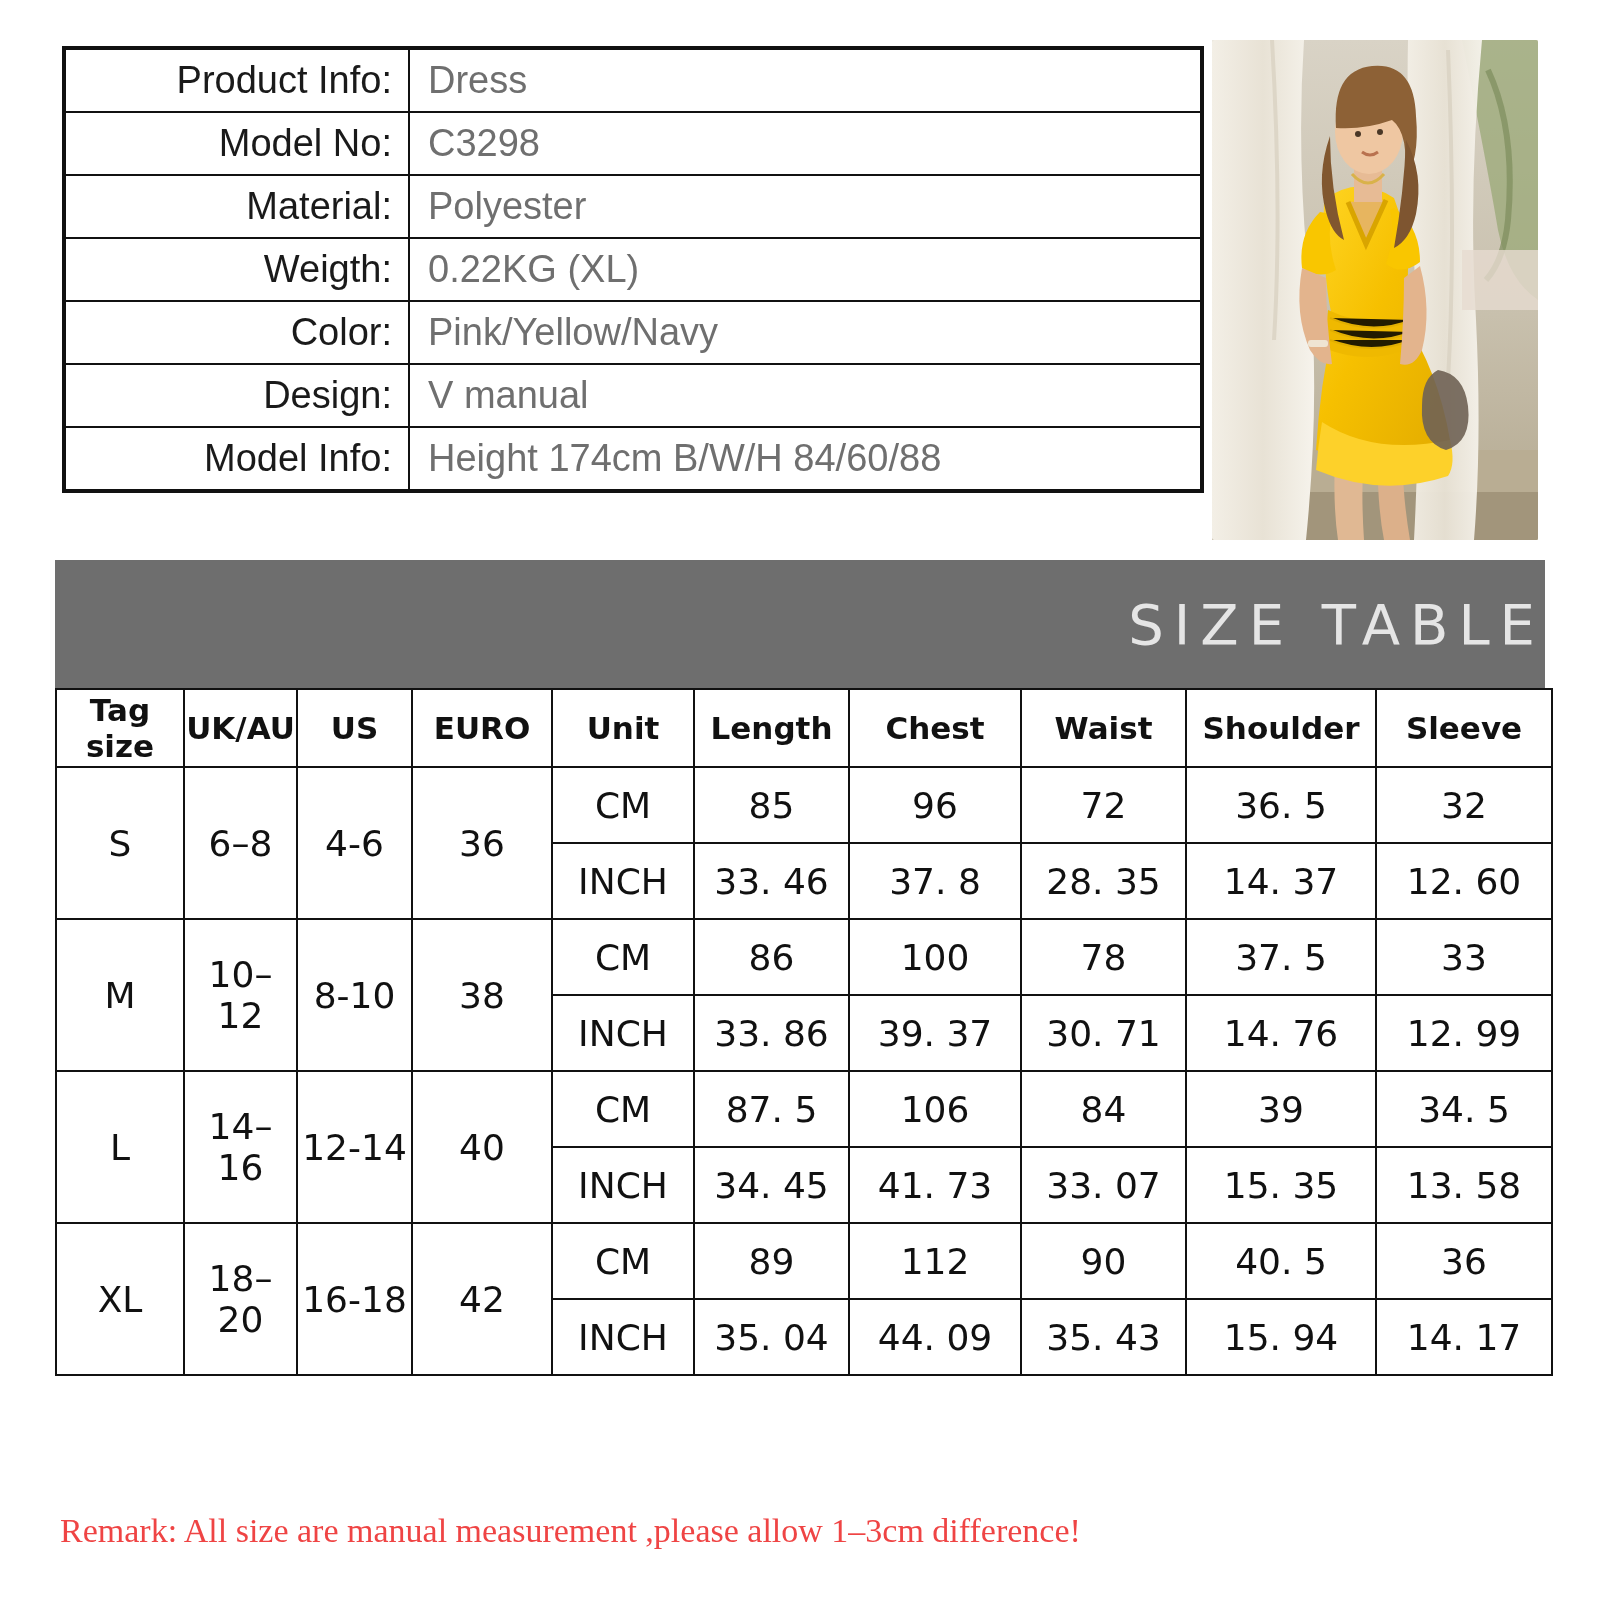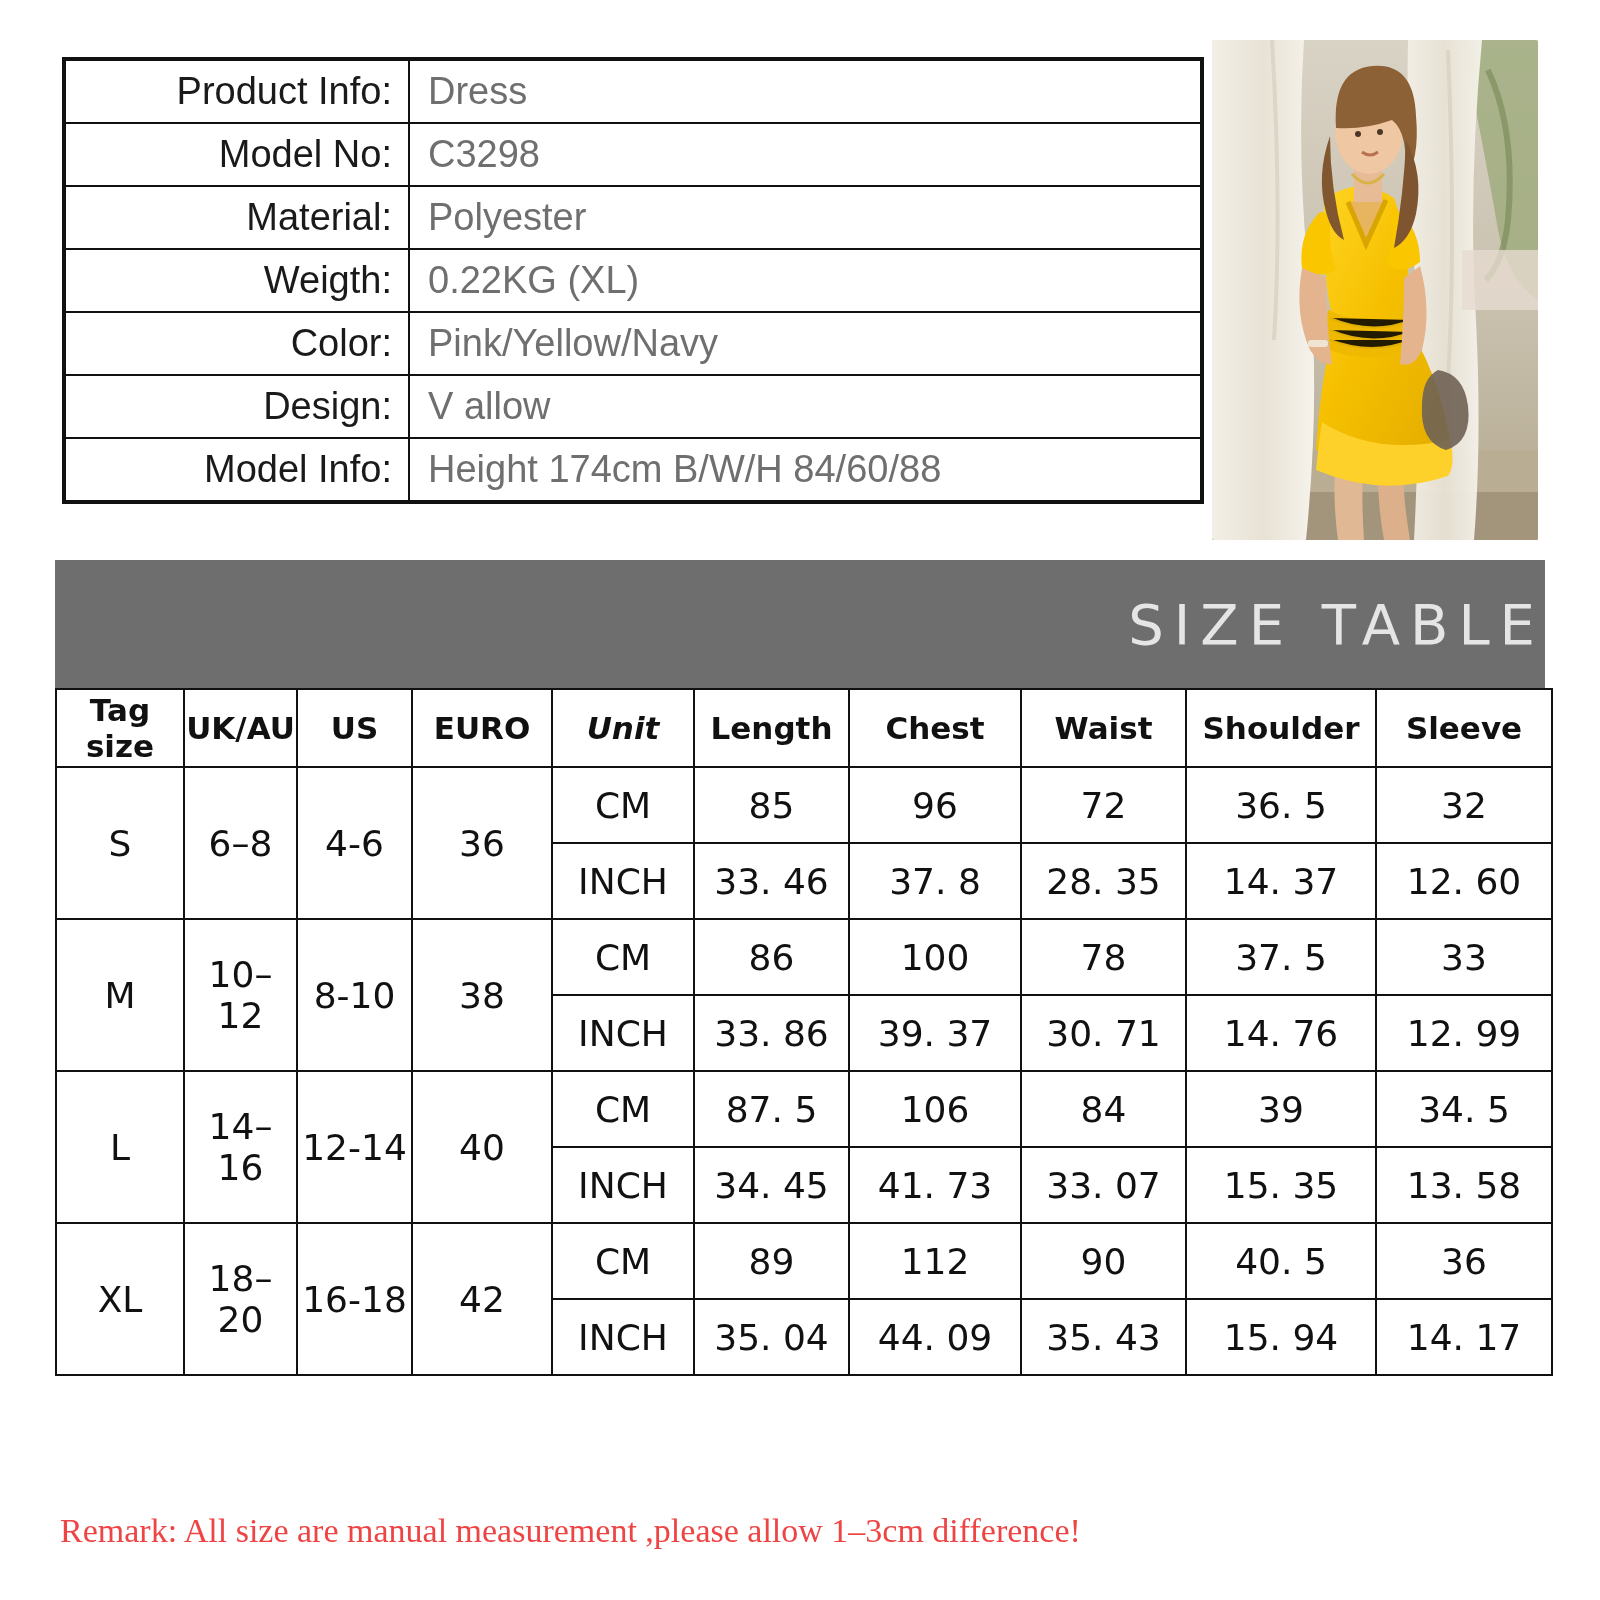--- a/index.html
+++ b/index.html
@@ -18,21 +18,21 @@
     position: relative;
     width: 1600px;
     height: 1600px;
     background: #fff;
   }
 
   
   .info-wrap {
     position: absolute;
     left: 62px;
-    top: 57px;
+    top: 46px;
     width: 1142px;
     border: 2px solid #111;
     box-sizing: border-box;
   }
   table.info {
     border-collapse: collapse;
     width: 100%;
     table-layout: fixed;
   }
   table.info td {
@@ -125,21 +125,21 @@
     font-size: 36px;
   }
   td.unit {
     font-size: 30px;
     font-family: "DejaVu Sans", sans-serif;
   }
   .c0 { width: 128px; }
   .c1 { width: 113px; }
   .c2 { width: 115px; }
   .c3 { width: 140px; }
-  .c4 { width: 142px; font-style: italic; }
+  .c4 { width: 142px; }
   .c5 { width: 155px; }
   .c6 { width: 172px; }
   .c7 { width: 165px; }
   .c8 { width: 190px; margin-top: 46px; }
   .c9 { width: 176px; }
 
   
   .remark {
     position: absolute;
     left: 60px;
@@ -172,21 +172,21 @@
         <tr>
           <td class="label">Weigth:</td>
           <td class="value">0.22KG (XL)</td>
         </tr>
         <tr>
           <td class="label">Color:</td>
           <td class="value">Pink/Yellow/Navy</td>
         </tr>
         <tr>
           <td class="label">Design:</td>
-          <td class="value">V allow</td>
+          <td class="value">V manual</td>
         </tr>
         <tr>
           <td class="label">Model Info:</td>
           <td class="value">Height 174cm  B/W/H 84/60/88</td>
         </tr>
       </tbody>
     </table>
   </div>
 
   <div class="photo">

